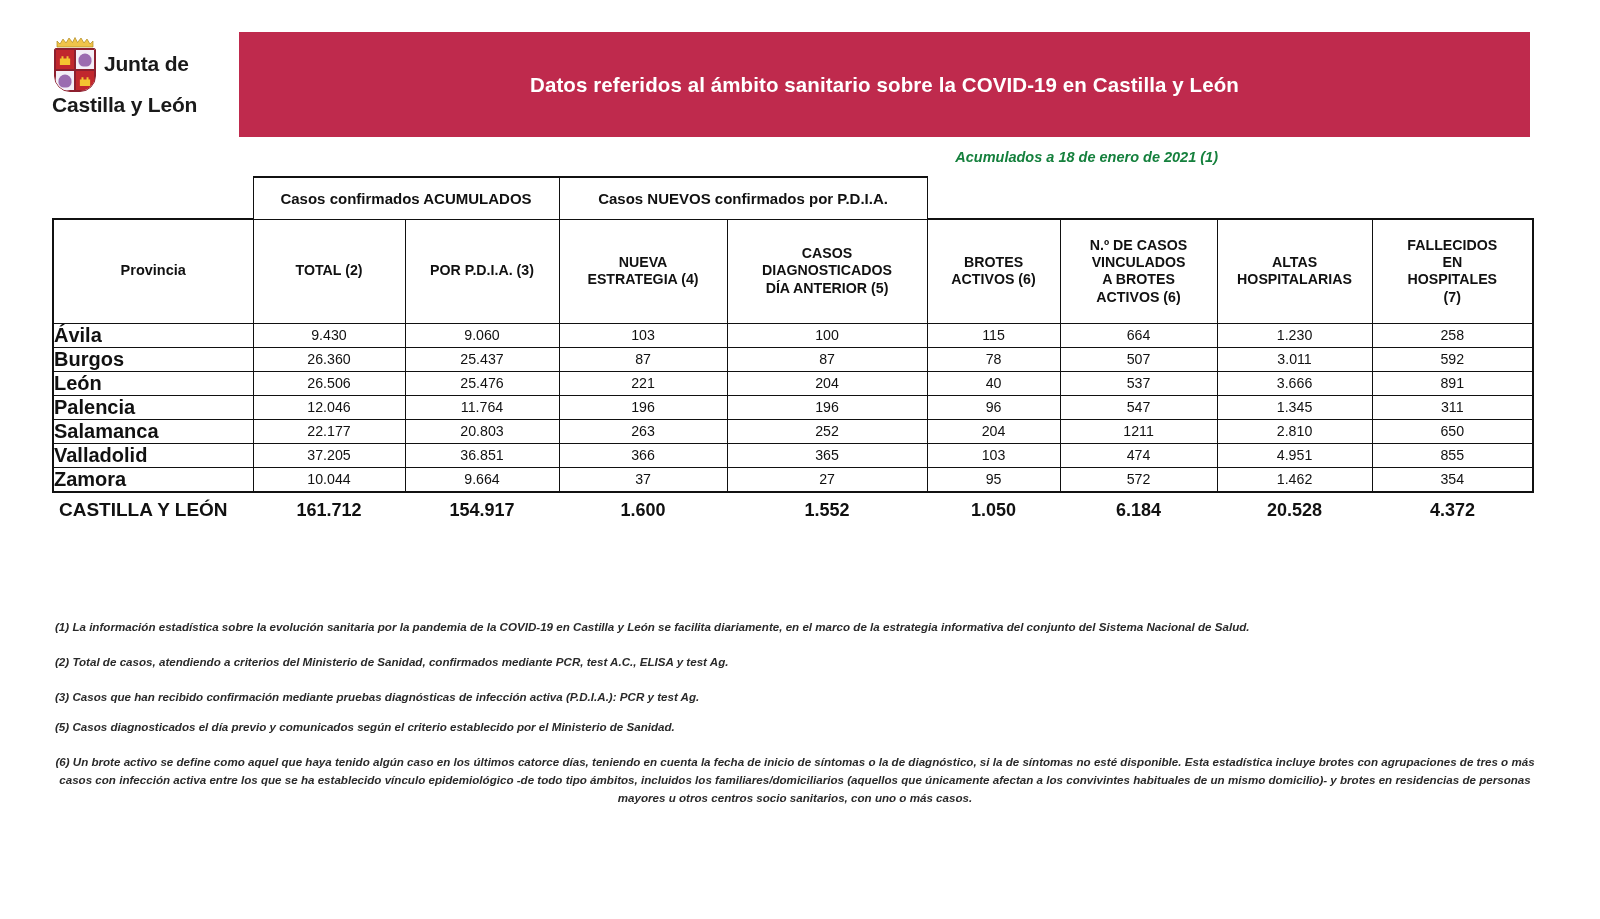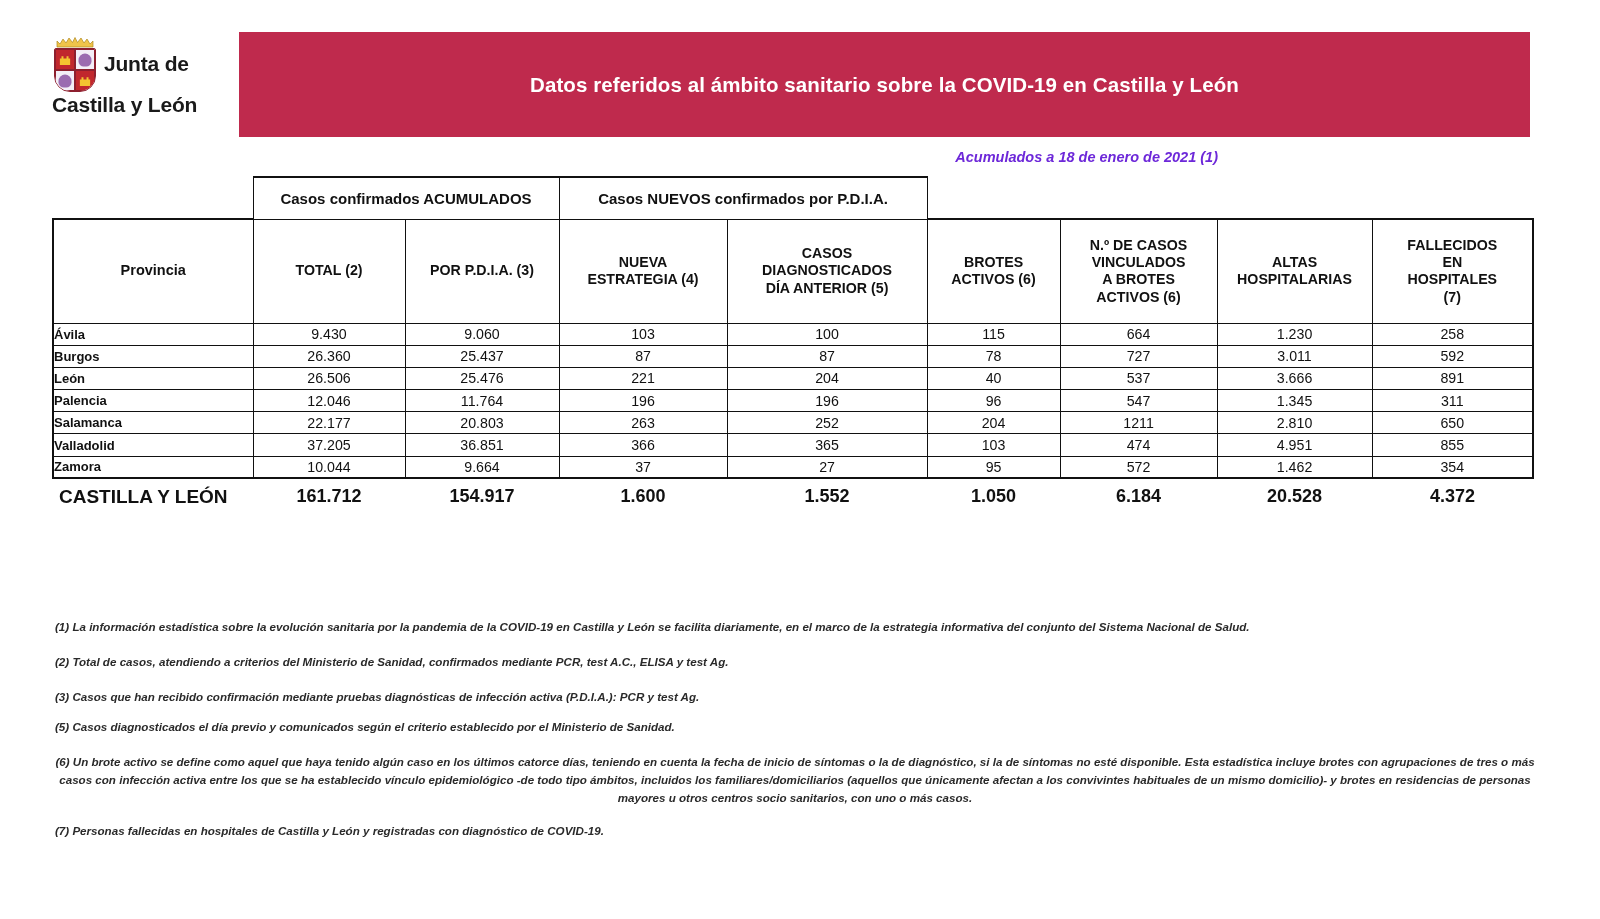--- a/index.html
+++ b/index.html
@@ -118,21 +118,21 @@
     white-space: nowrap;
   }
 
   .accum-note {
     position: absolute;
     right: 70px;
     top: 149px;
     font-size: 14.5px;
     font-style: italic;
     font-weight: 700;
-    color: #6d28d9;
+    color: #15803d;
   }
 
   
   .table-wrap {
     position: absolute;
     left: 52px;
     top: 176px;
     width: 1480px;
   }
   table.data {
@@ -158,21 +158,21 @@
     font-size: 14.2px;
     font-weight: 700;
     height: 104px;
     line-height: 1.22;
     padding: 2px 4px;
   }
   .col-head.prov {
     font-size: 14.5px;
   }
   td.prov-cell {
-    font-size: 13px;
+    font-size: 20px;
     font-weight: 700;
     padding-left: 6px;
     height: 22.2px;
     text-align: left;
   }
   td.num {
     font-size: 14.2px;
     text-align: center;
     height: 22.2px;
   }
@@ -333,21 +333,21 @@
           <td class="num">1.230</td>
           <td class="num frame-right">258</td>
         </tr>
         <tr>
           <td class="prov-cell frame-left">Burgos</td>
           <td class="num">26.360</td>
           <td class="num">25.437</td>
           <td class="num">87</td>
           <td class="num">87</td>
           <td class="num">78</td>
-          <td class="num">727</td>
+          <td class="num">507</td>
           <td class="num">3.011</td>
           <td class="num frame-right">592</td>
         </tr>
         <tr>
           <td class="prov-cell frame-left">León</td>
           <td class="num">26.506</td>
           <td class="num">25.476</td>
           <td class="num">221</td>
           <td class="num">204</td>
           <td class="num">40</td>
@@ -414,16 +414,15 @@
       </tbody>
     </table>
   </div>
 
   <div class="notes">
     <div class="note">(1) La información estadística sobre la evolución sanitaria por la pandemia de la COVID-19 en Castilla y León se facilita diariamente, en el marco de la estrategia informativa del conjunto del Sistema Nacional de Salud.</div>
     <div class="note">(2) Total de casos, atendiendo a criterios del Ministerio de Sanidad, confirmados mediante PCR, test A.C., ELISA y test Ag.</div>
     <div class="note" style="margin-bottom:12px;">(3) Casos que han recibido confirmación mediante pruebas diagnósticas de infección activa (P.D.I.A.): PCR y test Ag.</div>
     <div class="note">(5) Casos diagnosticados el día previo y comunicados según el criterio establecido por el Ministerio de Sanidad.</div>
     <div class="note multiline">(6) Un brote activo se define como aquel que haya tenido algún caso en los últimos catorce días, teniendo en cuenta la fecha de inicio de síntomas o la de diagnóstico, si la de síntomas no esté disponible. Esta estadística incluye brotes con agrupaciones de tres o más casos con infección activa entre los que se ha establecido vínculo epidemiológico -de todo tipo ámbitos, incluidos los familiares/domiciliarios (aquellos que únicamente afectan a los convivintes habituales de un mismo domicilio)- y brotes en residencias de personas mayores u otros centros socio sanitarios, con uno o más casos.</div>
-    <div class="note">(7) Personas fallecidas en hospitales de Castilla y León y registradas con diagnóstico de COVID-19.</div>
   </div>
 
 </div>
 
 </body></html>

